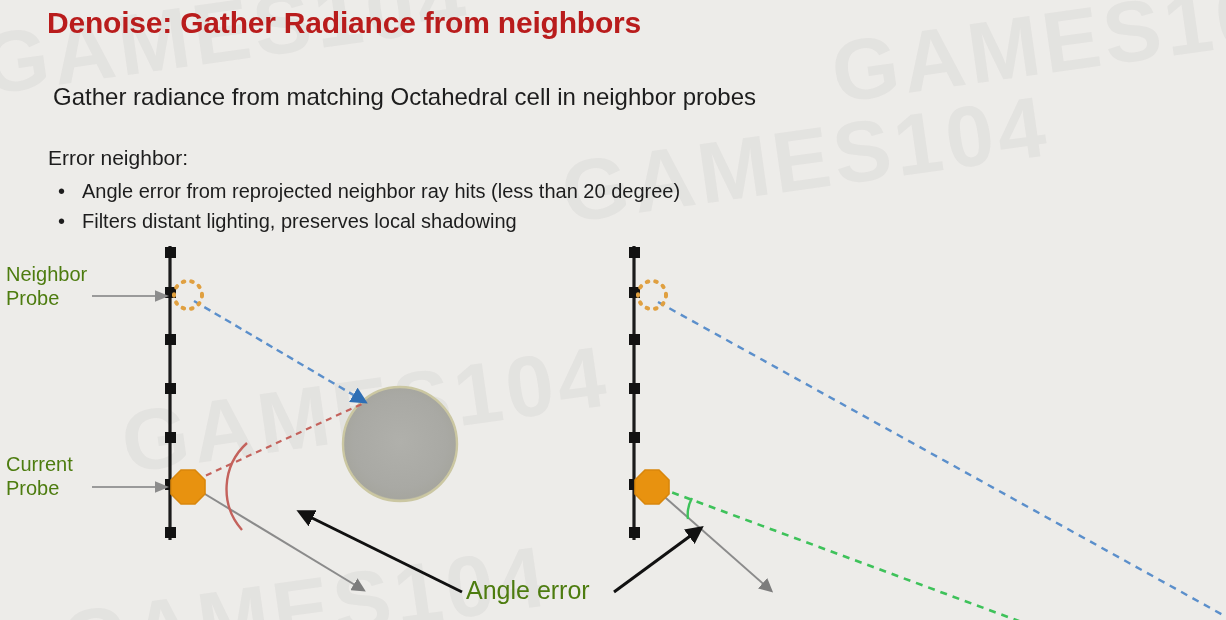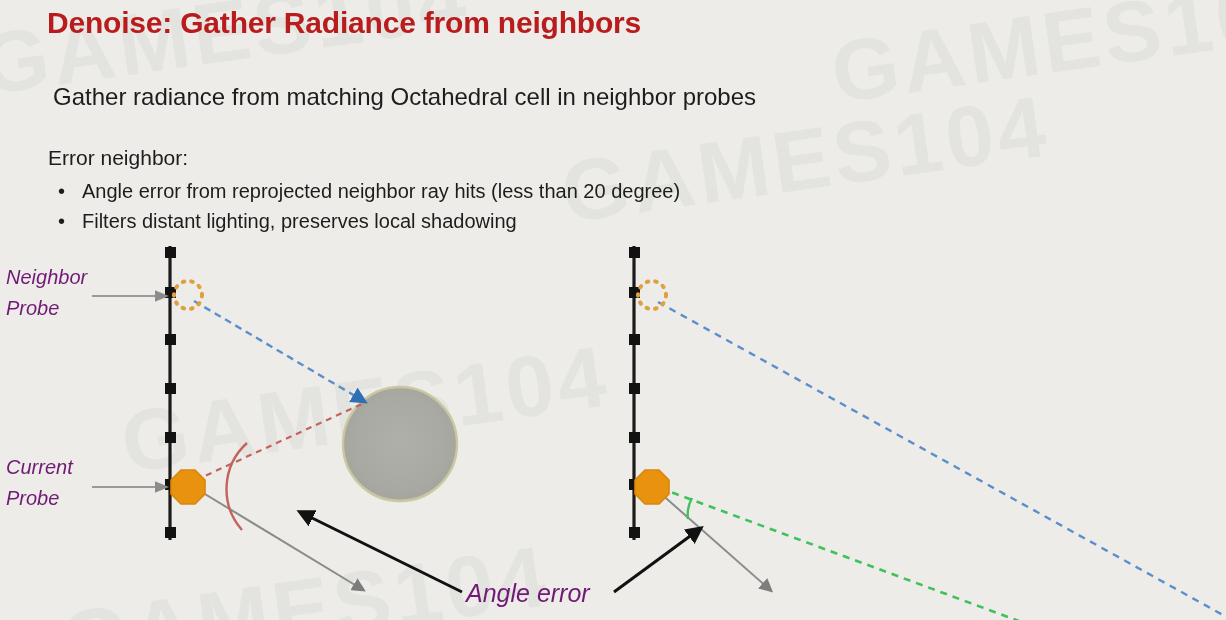--- a/index.html
+++ b/index.html
@@ -85,24 +85,23 @@
     position: absolute;
     left: 0;
     top: 0;
     width: 1226px;
     height: 620px;
   }
 
   .dlabel {
     position: absolute;
     font-size: 20px;
-    line-height: 31px;
-    color: #701a75;
+    line-height: 24px;
+    color: #4d7c0f;
     white-space: pre;
-    font-style: italic;
   }
   #label-neighbor { left: 6px;  top: 262px; }
   #label-current  { left: 6px;  top: 452px; }
   #label-angle-error { left: 466px; top: 578px; font-size: 25px; }
 </style>
 </head>
 <body>
 
 <div id="slide">
 

